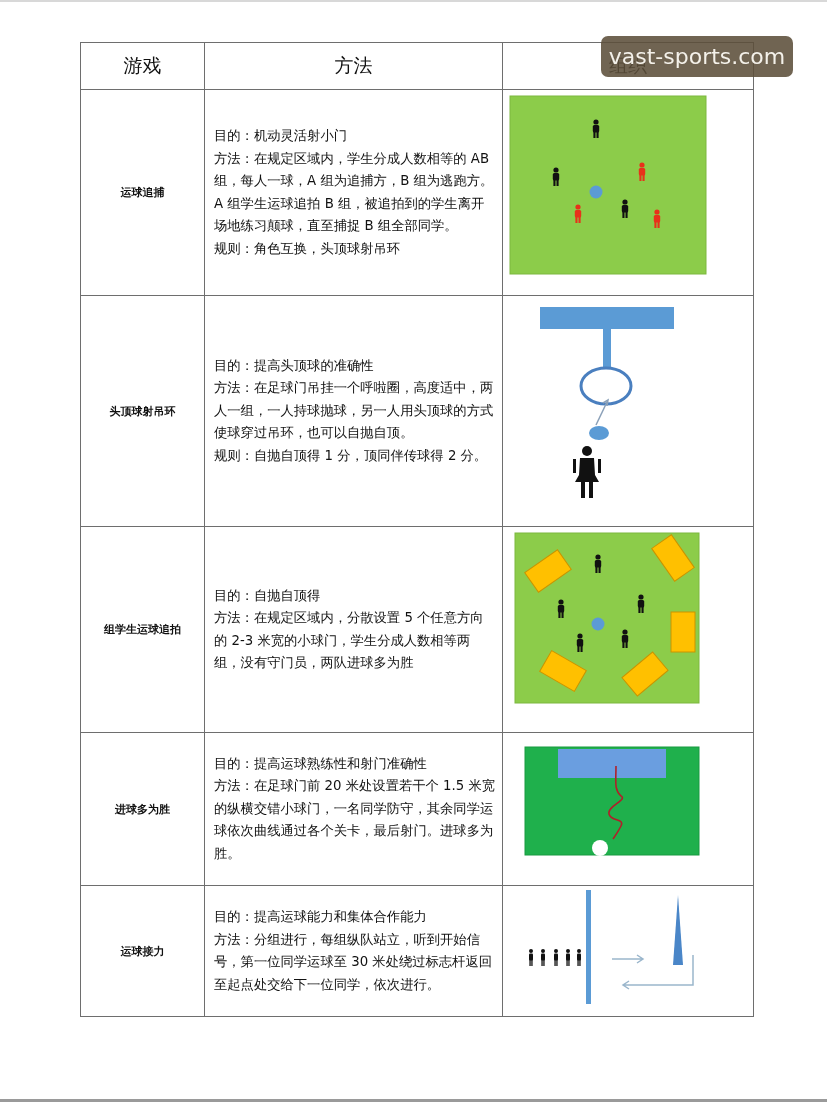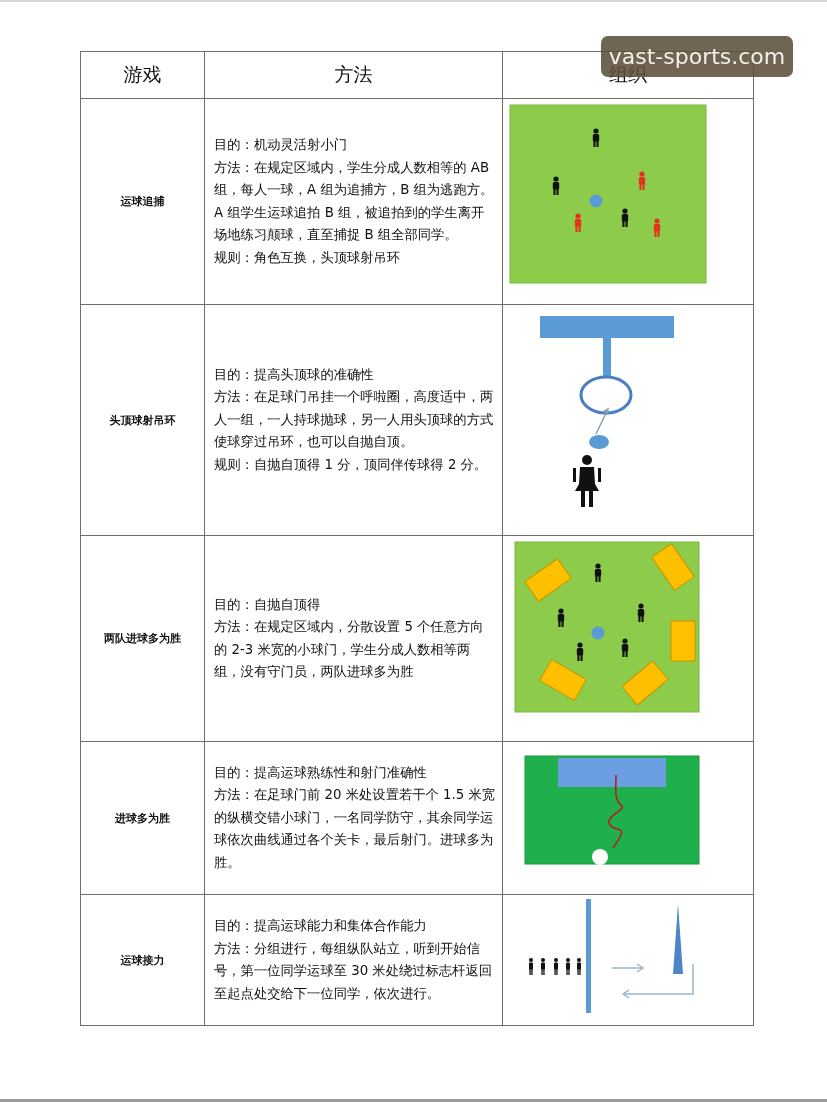--- a/index.html
+++ b/index.html
@@ -3,21 +3,21 @@
 <meta charset="utf-8">
 <style>
   html, body { margin:0; padding:0; }
   body {
     width:827px; height:1102px; background:#ffffff; position:relative; overflow:hidden;
     font-family:"DejaVu Sans", sans-serif; color:#111;
   }
   .topline { position:absolute; left:0; top:0; width:827px; height:2px; background:#d8d8d8; }
   .bottomline { position:absolute; left:0; top:1099px; width:827px; height:3px; background:#9a9a9a; }
   table.main {
-    position:absolute; left:80px; top:51px; width:673px; border-collapse:collapse; table-layout:fixed;padding-left:28px;
+    position:absolute; left:80px; top:42px; width:673px; border-collapse:collapse; table-layout:fixed;padding-left:28px;
   }
   table.main td, table.main th { border:1.5px solid #6e6e6e; padding:0; vertical-align:middle; }
   th { font-weight:normal; font-size:19px; height:46px; text-align:center; }
   td.game { text-align:center; font-weight:bold; font-size:11px; }
   td.method { font-size:13.3px; line-height:22.5px; padding:0 6px 0 9px !important; vertical-align:middle; }
   td.method p { margin:0; }
   td.org { position:relative; }
   .watermark {
     position:absolute; left:601px; top:36px; width:192px; height:41px; background:rgba(92,78,58,0.88);
     border-radius:7px; color:#f4f1ea; font-size:22px; line-height:41px; text-align:center;
@@ -93,21 +93,21 @@
           <rect x="70" y="162" width="3" height="14"></rect>
           <rect x="95" y="162" width="3" height="14"></rect>
           <rect x="78" y="185" width="4" height="16"></rect>
           <rect x="86" y="185" width="4" height="16"></rect>
         </g>
       </svg>
     </td>
   </tr>
 
   <tr style="height:206px">
-    <td class="game">两队进球多为胜</td>
+    <td class="game">组学生运球追拍</td>
     <td class="method">
       <p>目的：自抛自顶得</p>
       <p>方法：在规定区域内，分散设置 5 个任意方向的 2-3 米宽的小球门，学生分成人数相等两组，没有守门员，两队进球多为胜</p>
     </td>
     <td class="org">
       <svg width="251" height="204">
         <defs>
           <g id="pl2">
             <circle cx="0" cy="-7" r="2.6"></circle>
             <rect x="-3.2" y="-4" width="6.4" height="7.5" rx="1.5"></rect>

